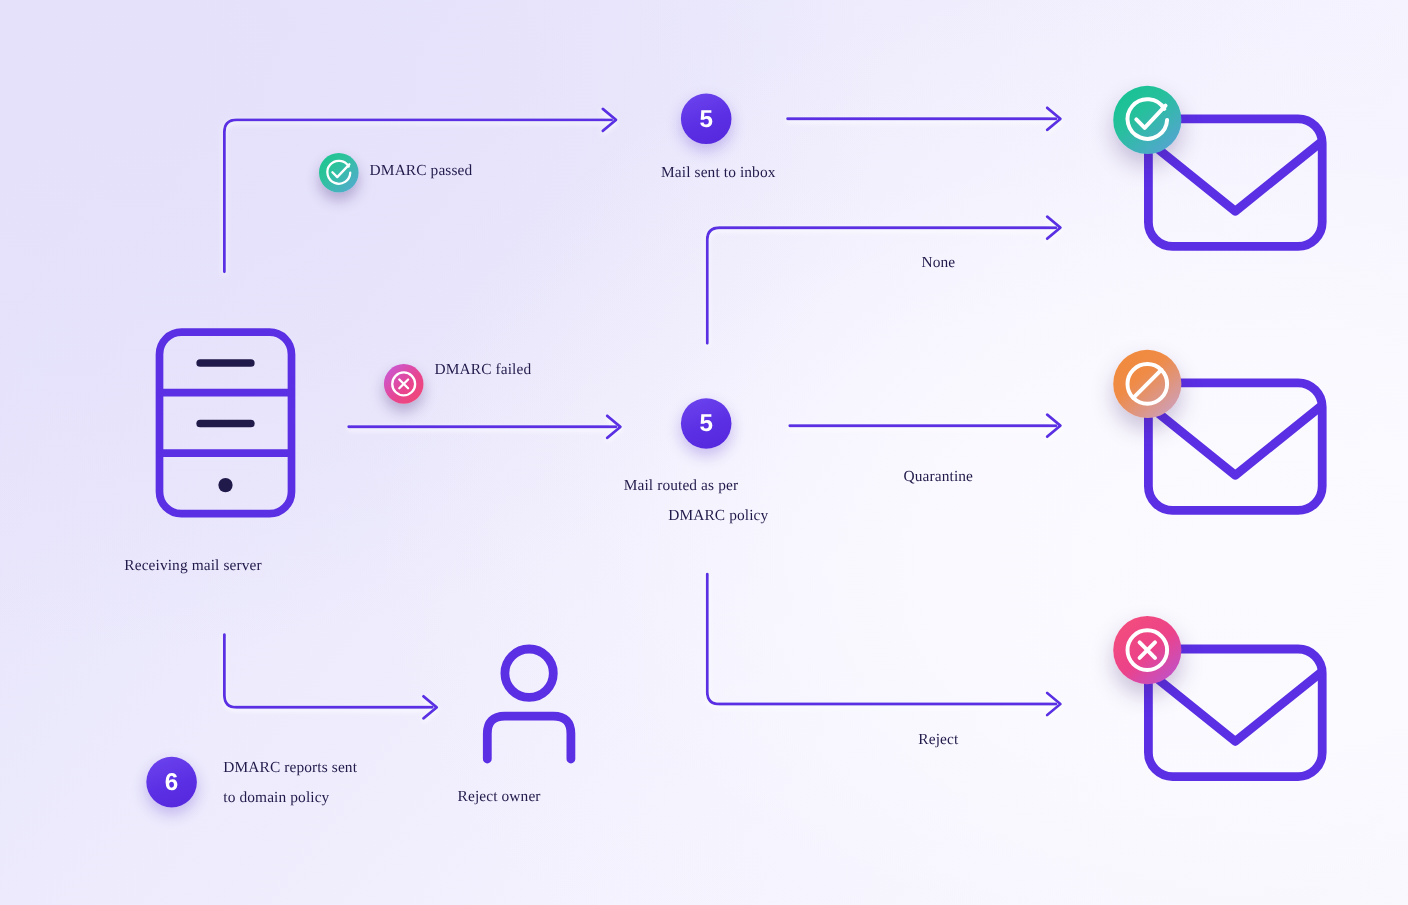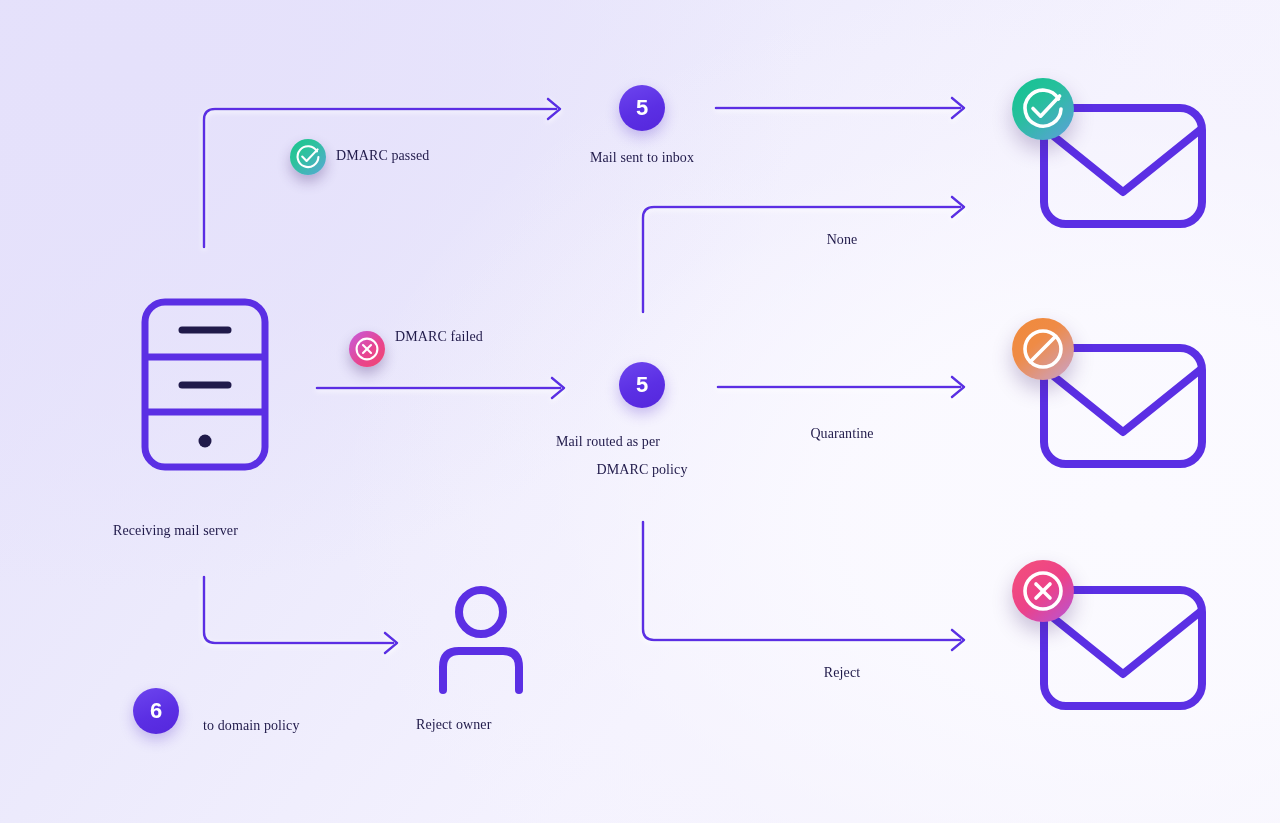--- a/index.html
+++ b/index.html
@@ -19,21 +19,21 @@
   #wires{position:absolute;inset:0;width:1280px;height:823px;}
 
   .lbl{
     position:absolute;
     color:#201a4a;
     font-size:14px;
     line-height:28px;
     white-space:pre;
     letter-spacing:.1px;
   }
-  .lbl.ctr{text-align:center;transform:translateX(-50%);}
+  .lbl.ctr{text-align:center;transform:translateX(-50%);margin-left:11px;}
 
   
   .step{
     position:absolute;width:46px;height:46px;border-radius:50%;
     background:linear-gradient(160deg,#6d45ee 0%,#5b2fe4 55%,#5527dc 100%);
     box-shadow:0 6px 14px rgba(80,40,200,.28);
     color:#fff;font-size:22px;font-weight:bold;
     display:flex;align-items:center;justify-content:center;
     font-family:"Liberation Sans","DejaVu Sans",sans-serif;
   }
@@ -109,21 +109,21 @@
         <line x1="6" y1="60" x2="124" y2="60"></line>
         <line x1="6" y1="115" x2="124" y2="115"></line>
       </g>
       <g stroke="#201a4a" stroke-width="7" stroke-linecap="round">
         <line x1="42" y1="33" x2="88" y2="33"></line>
         <line x1="42" y1="88" x2="88" y2="88"></line>
       </g>
       <circle cx="65" cy="144" r="6.5" fill="#201a4a"></circle>
     </svg>
   </div>
-  <div class="lbl" style="left:113px;top:501px;margin-top:16px;">Receiving mail server</div>
+  <div class="lbl" style="left:113px;top:501px;">Receiving mail server</div>
 
   <div class="pill pass" style="left:290px;top:139px;">
     <svg viewBox="0 0 36 36" xmlns="http://www.w3.org/2000/svg">
       <g fill="none" stroke="#ffffff" stroke-width="2.1" stroke-linecap="round" stroke-linejoin="round">
         <path d="M27 12.4 A10.4 10.4 0 1 0 28.4 18"></path>
         <path d="M12.2 17.6 L16.6 22 L27.6 10.4"></path>
       </g>
     </svg>
   </div>
   <div class="lbl" style="left:336px;top:142px;">DMARC passed</div>
@@ -196,20 +196,21 @@
         <g fill="none" stroke="#ffffff" stroke-width="3.6" stroke-linecap="round" stroke-linejoin="round">
           <circle cx="31" cy="31" r="18"></circle>
           <line x1="24" y1="24" x2="38" y2="38"></line>
           <line x1="38" y1="24" x2="24" y2="38"></line>
         </g>
       </svg>
     </div>
   </div>
 
   <div class="step" style="left:133px;top:688px;">6</div>
+  <div class="lbl" style="left:203px;top:685px;">DMARC reports sent</div>
   <div class="lbl" style="left:203px;top:712px;">to domain policy</div>
 
   <div class="glyph" style="left:433px;top:585px;">
     <svg width="96" height="113" viewBox="0 0 96 113" xmlns="http://www.w3.org/2000/svg">
       <g fill="none" stroke="#5b2fe4" stroke-width="8" stroke-linecap="round" stroke-linejoin="round">
         <circle cx="48" cy="27" r="22"></circle>
         <path d="M10 105 L10 82 Q10 66 26 66 L70 66 Q86 66 86 82 L86 105"></path>
       </g>
     </svg>
   </div>

